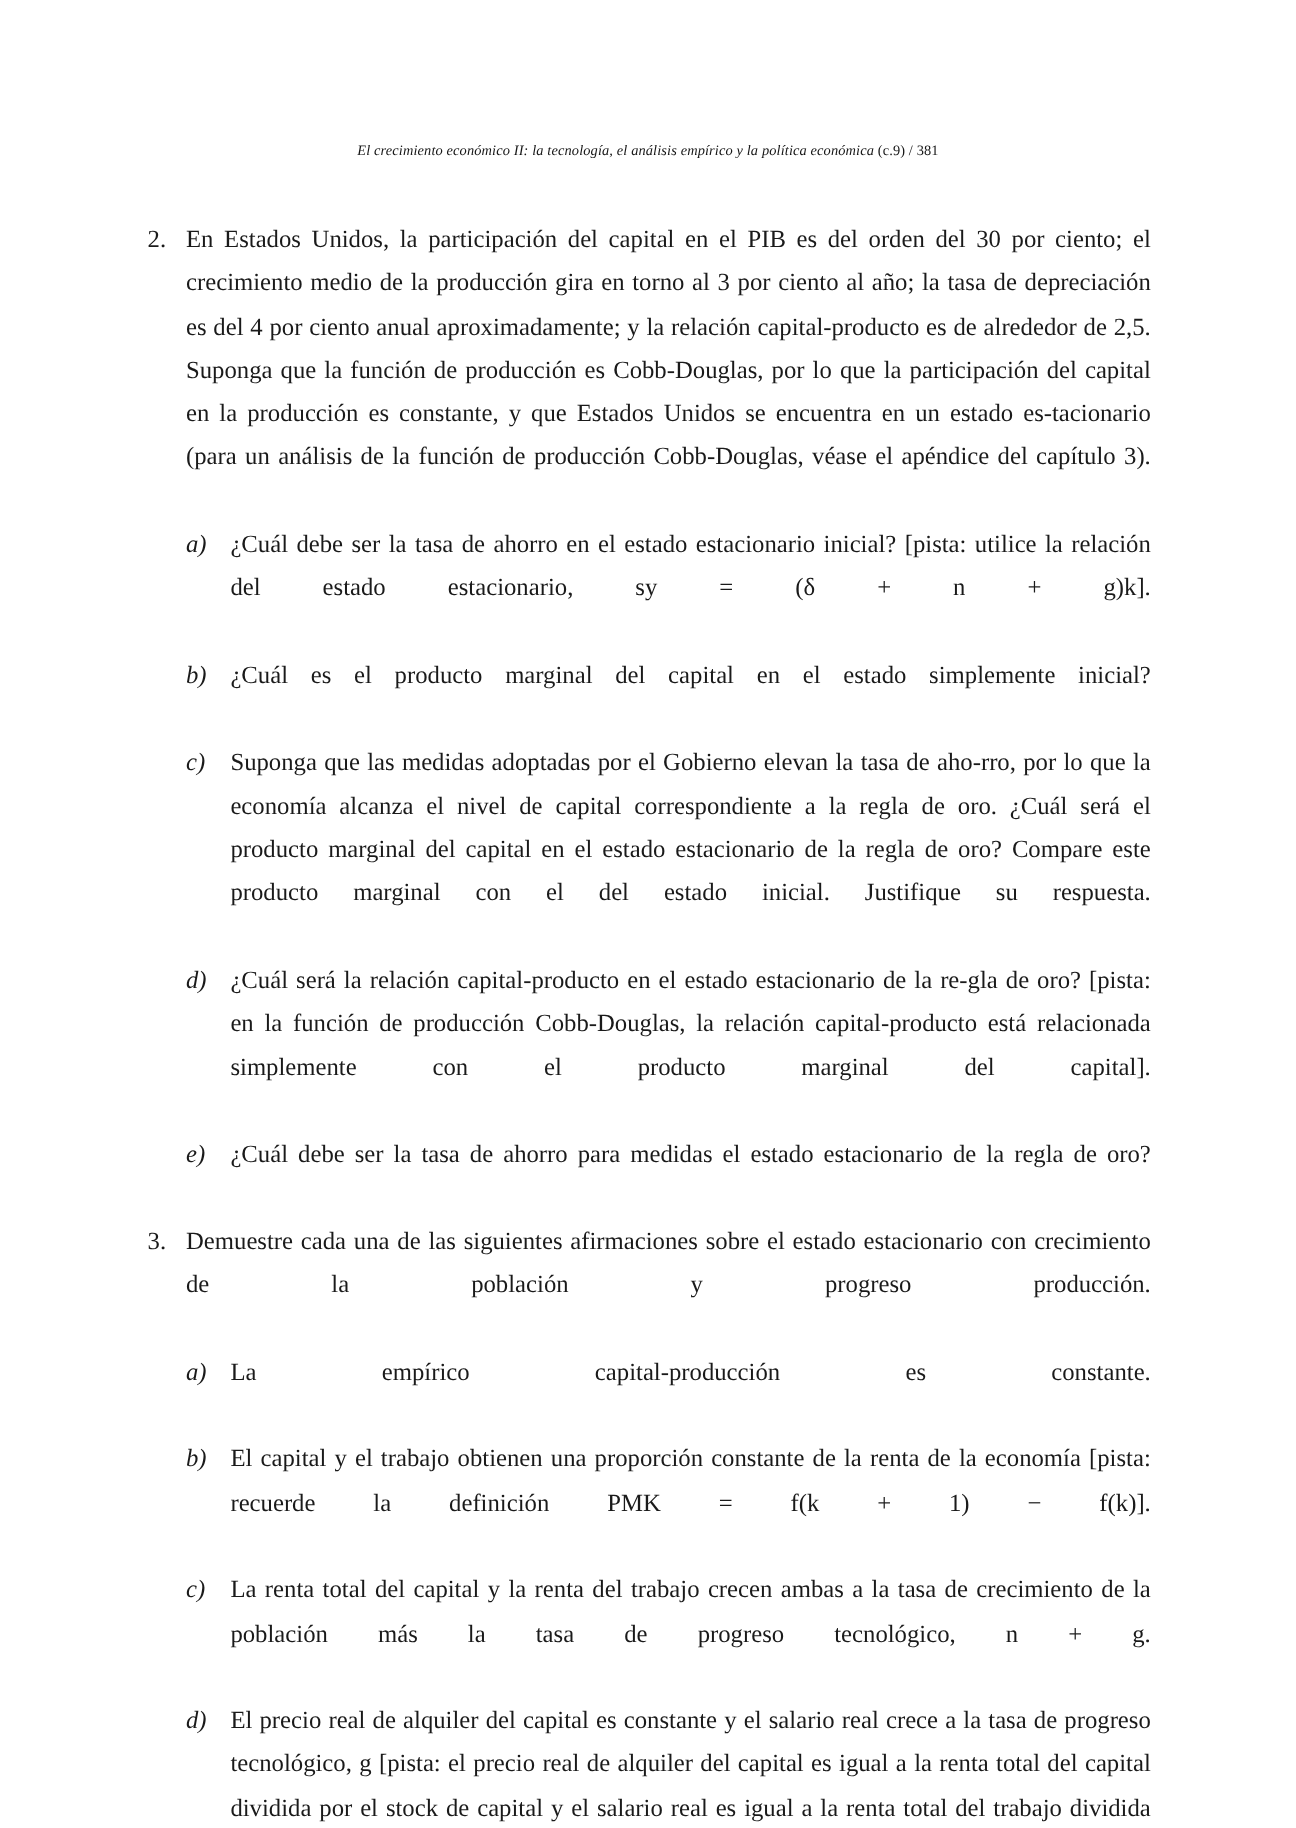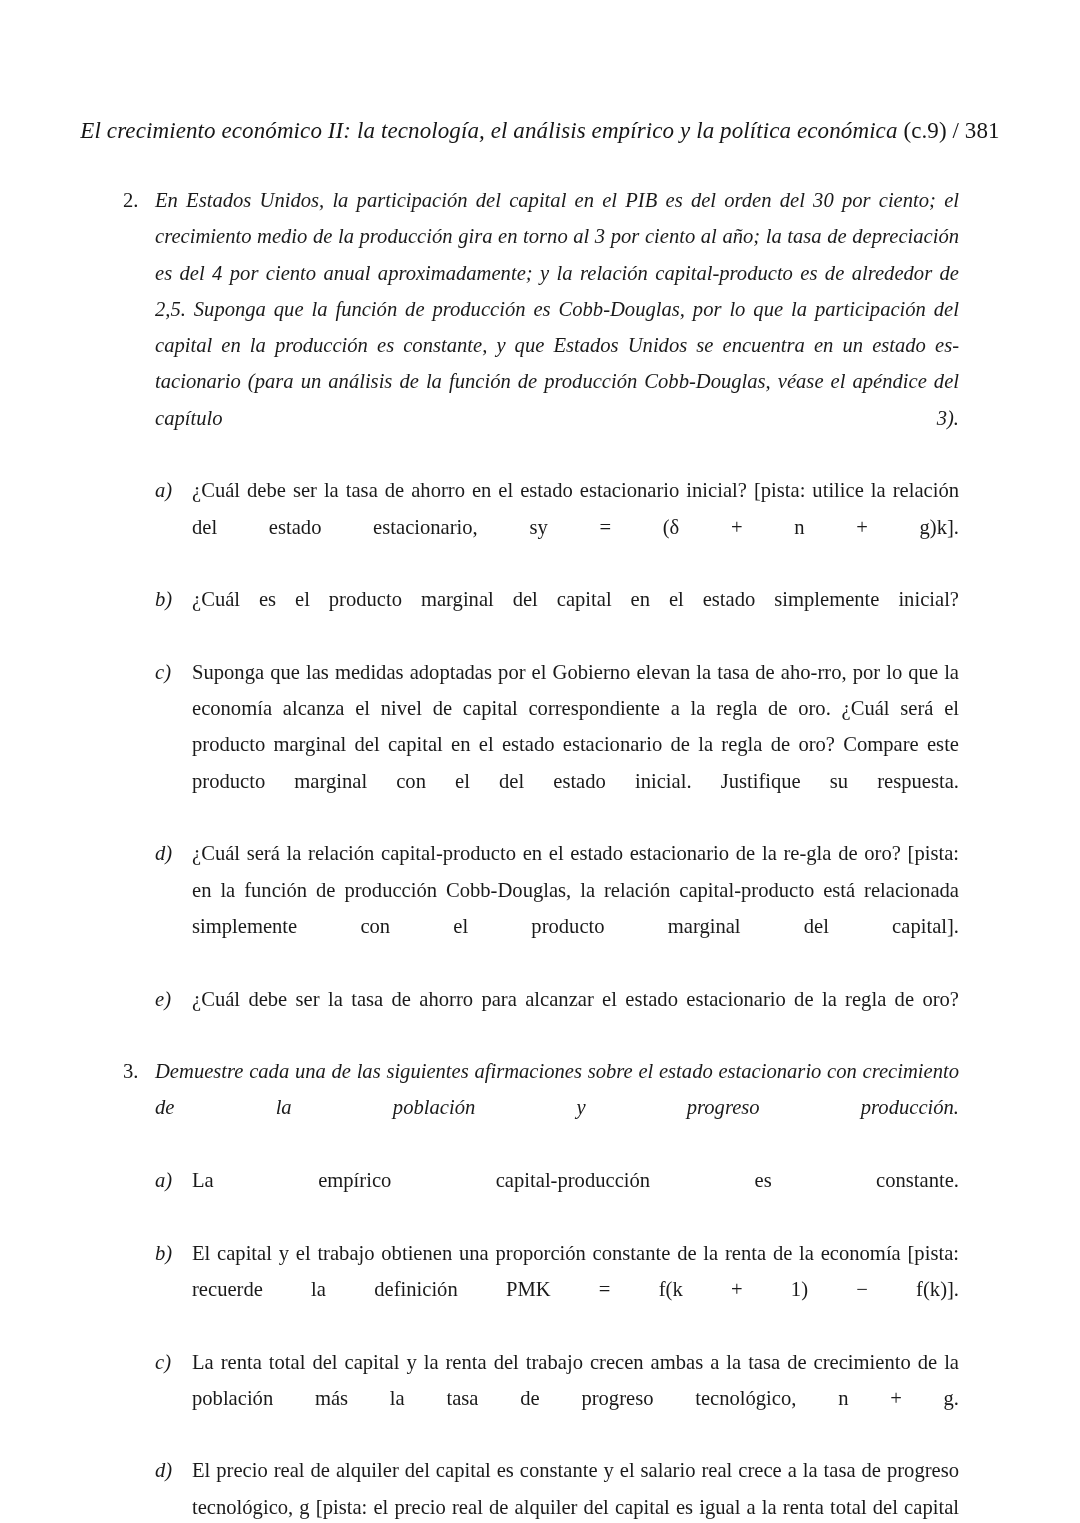--- a/index.html
+++ b/index.html
@@ -19,21 +19,21 @@
     width: 1080px;
     height: 1523px;
     background: #ffffff;
   }
   .running-head {
     position: absolute;
     left: 0;
     top: 118px;
     width: 1080px;
     text-align: center;
-    font-size: 23px;
+    font-size: 12px;
     letter-spacing: 0.1px;
     color: #161616;
   }
   .running-head .rh-title {
     font-style: italic;
   }
   .running-head .rh-folio {
     font-style: normal;
   }
   .body-block {
@@ -55,21 +55,20 @@
   .item > .marker {
     flex: 0 0 auto;
     width: 32px;
     text-align: left;
     font-style: normal;
   }
   .item > .content {
     flex: 1 1 auto;
     text-align: justify;
     hyphens: manual;
-    font-style: italic;
   }
   .item > .content > p {
     margin: 0;
   }
   
   .item > .content > p:after {
     content: "";
     display: inline-block;
     width: 100%;
   }
@@ -150,21 +149,21 @@
     <div class="subitem">
       <span class="marker">d)</span>
       <span class="content">
         <p>¿Cuál será la relación capital-producto en el estado estacionario de la re-gla de oro? [pista: en la función de producción Cobb-Douglas, la relación capital-producto está relacionada simplemente con el producto marginal del capital].</p>
       </span>
     </div>
 
     <div class="subitem">
       <span class="marker">e)</span>
       <span class="content">
-        <p>¿Cuál debe ser la tasa de ahorro para alcanzar el estado estacionario de la regla de oro?</p>
+        <p>¿Cuál debe ser la tasa de ahorro para medidas el estado estacionario de la regla de oro?</p>
       </span>
     </div>
 
     <div class="item">
       <span class="marker">3.</span>
       <span class="content">
         <p>Demuestre cada una de las siguientes afirmaciones sobre el estado estacionario con crecimiento de la población y progreso producción.</p>
       </span>
     </div>
 

